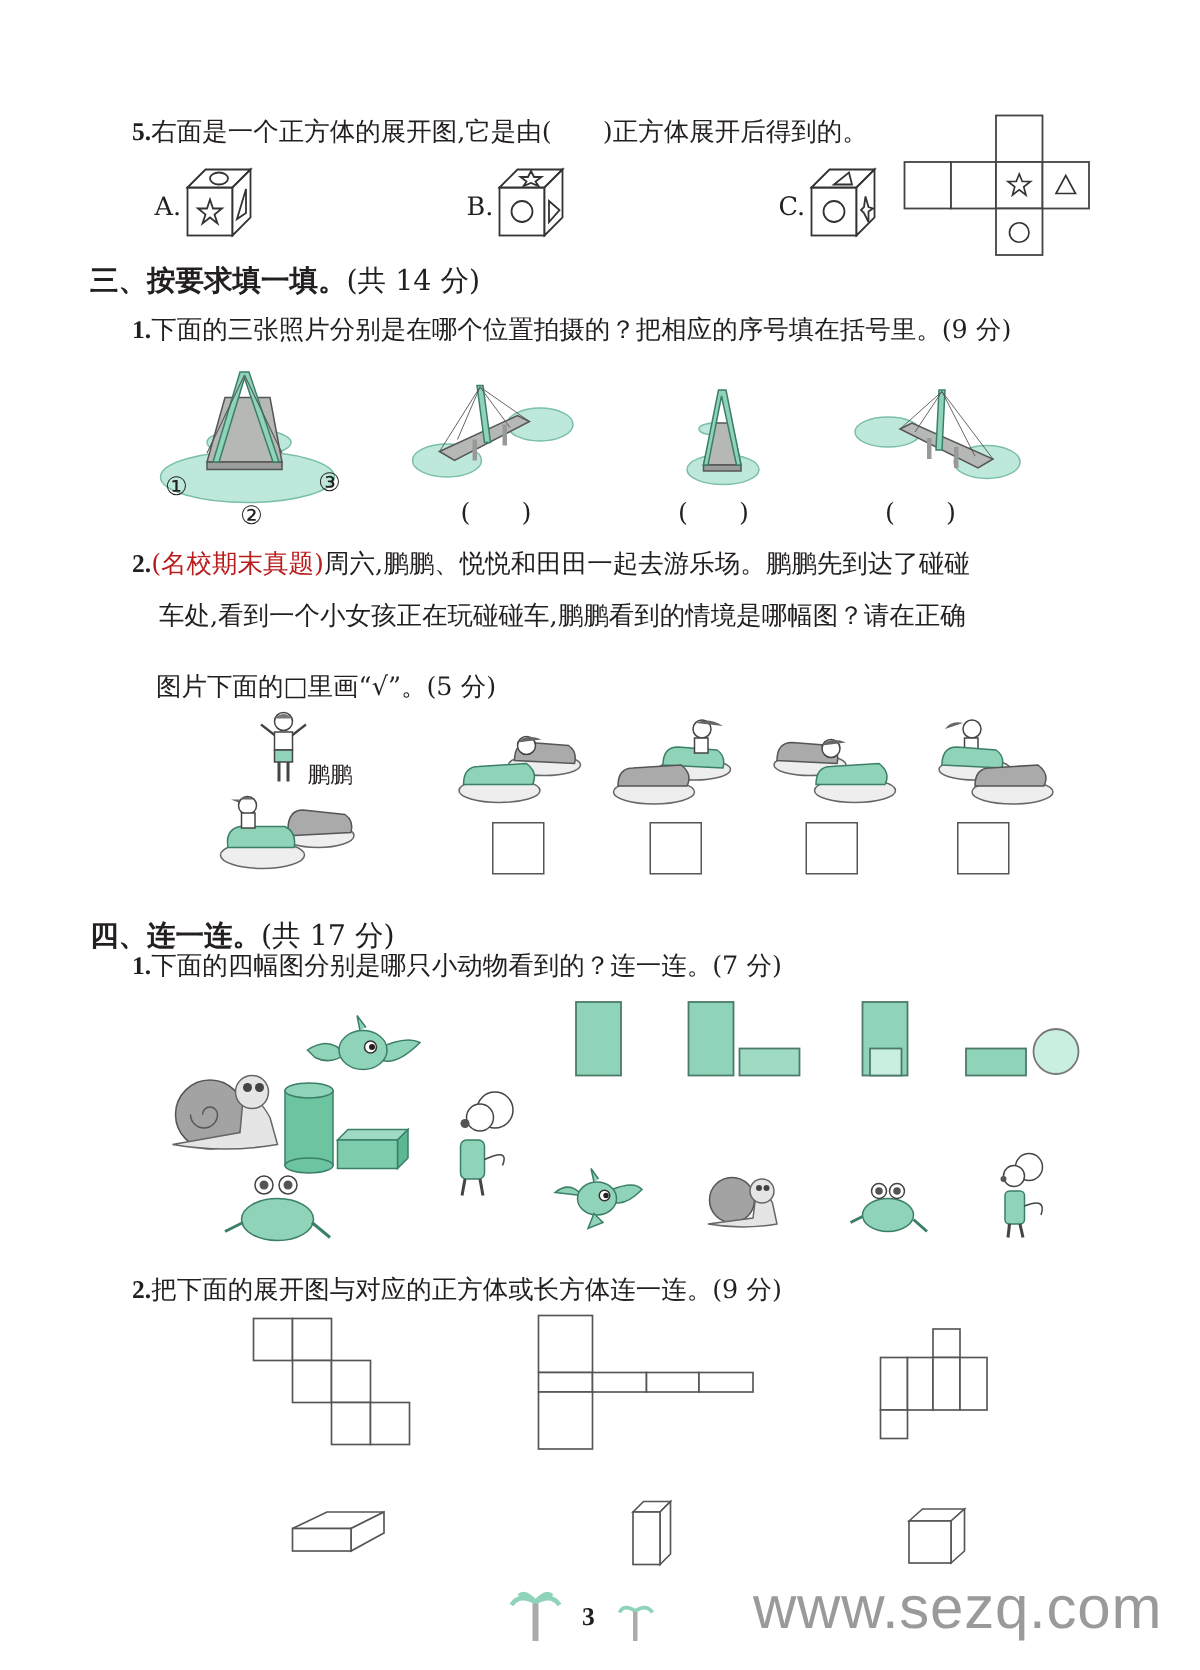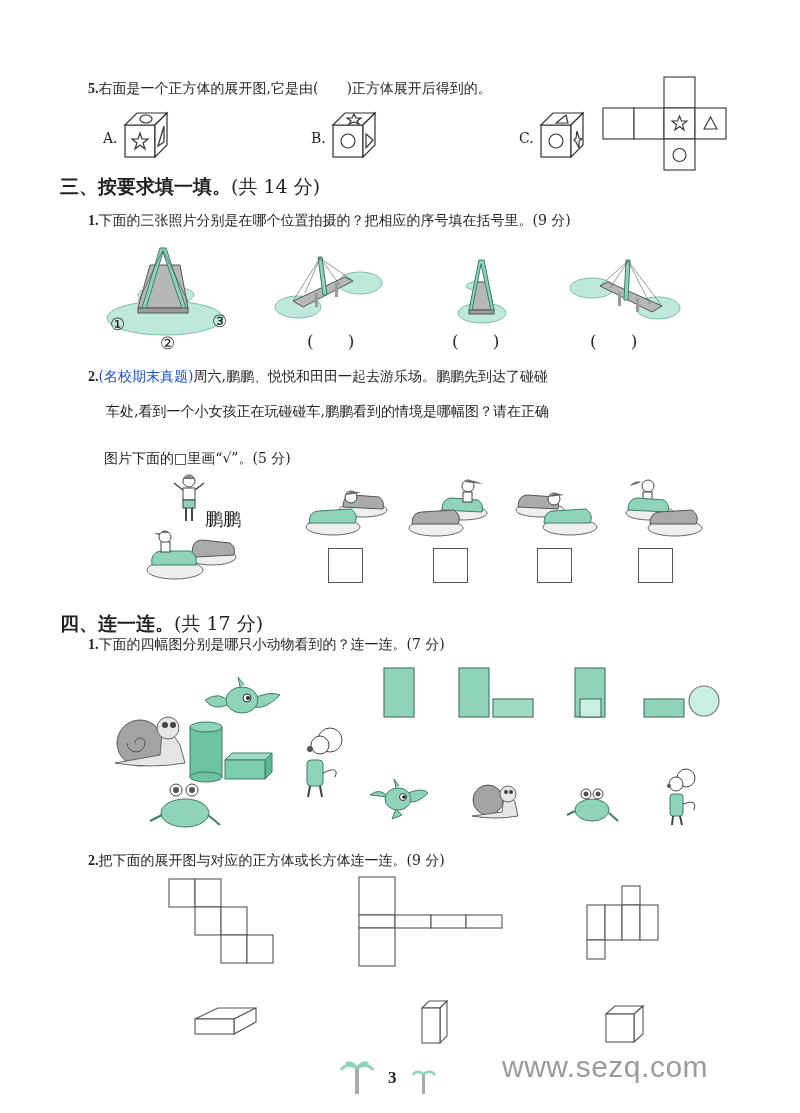--- a/index.html
+++ b/index.html
@@ -1,26 +1,26 @@
 <!DOCTYPE html>
 <html><head>
 <meta charset="utf-8">
 <style>
   html,body{margin:0;padding:0;background:#fff;}
   body{width:800px;height:1113px;position:relative;overflow:hidden;font-family:"DejaVu Serif","Liberation Serif",serif;color:#231f20;}
   .abs{position:absolute;}
-  .q{font-size:14px;line-height:22px;white-space:nowrap;}
+  .q{font-size:17px;line-height:22px;white-space:nowrap;}
   .num{font-weight:bold;font-family:"Liberation Serif",serif;}
   .sec{font-size:19px;font-weight:bold;font-family:"DejaVu Sans","Liberation Sans",sans-serif;}
   .sec .pts{font-weight:normal;font-family:"DejaVu Serif",serif;}
-  .tag{color:#1d4ed8;}
+  .tag{color:#b91c1c;}
   svg{position:absolute;overflow:visible;}
   .paren{font-size:17px;}
   .cb{position:absolute;width:33px;height:33px;border:1.5px solid #555;background:#fff;}
-  .watermark{font-family:"Liberation Sans",sans-serif;font-size:30px;color:#9a9a9a;letter-spacing:0.5px;}
+  .watermark{font-family:"Liberation Sans",sans-serif;font-size:40px;color:#9a9a9a;letter-spacing:0.5px;}
   .pageno{font-family:"Liberation Serif",serif;font-weight:bold;font-size:17px;}
 </style>
 </head>
 <body>
 
 
 
 
 <div class="abs q" style="left:88px;top:77px;">
   <span class="num">5.</span><span>右面是一个正方体的展开图,它是由(　　)正方体展开后得到的。</span>
@@ -157,21 +157,21 @@
 <svg style="left:172px;top:473px;" width="34" height="52" viewBox="0 0 34 52">
   <circle cx="17" cy="8" r="6" fill="#fff" stroke="#444"></circle>
   <path d="M11,6 Q17,0 23,6" fill="#777"></path>
   <line x1="2" y1="10" x2="11" y2="17" stroke="#444" stroke-width="1.5"></line>
   <line x1="32" y1="10" x2="23" y2="17" stroke="#444" stroke-width="1.5"></line>
   <rect x="11" y="15" width="12" height="12" fill="#fff" stroke="#444"></rect>
   <rect x="11" y="27" width="12" height="8" fill="#8fd3b8" stroke="#444"></rect>
   <line x1="14" y1="35" x2="14" y2="48" stroke="#444" stroke-width="2"></line>
   <line x1="20" y1="35" x2="20" y2="48" stroke="#444" stroke-width="2"></line>
 </svg>
-<div class="abs" style="left:205px;top:507px;font-size:18px;">鹏鹏</div>
+<div class="abs" style="left:205px;top:507px;font-size:15px;">鹏鹏</div>
 
 <svg style="left:140px;top:525px;" width="100" height="55" viewBox="0 0 100 55">
   <ellipse cx="72" cy="32" rx="24" ry="8" fill="#eee" stroke="#666"></ellipse>
   <path d="M52,28 Q52,15 62,15 L90,18 Q96,22 94,30 L56,32 Z" fill="#aaa" stroke="#555"></path>
   <ellipse cx="35" cy="45" rx="28" ry="9" fill="#eee" stroke="#666"></ellipse>
   <path d="M12,40 Q10,28 20,26 L50,26 Q58,30 56,40 Z" fill="#8fd3b8" stroke="#3b7f68"></path>
   <circle cx="25" cy="12" r="6" fill="#fff" stroke="#444"></circle>
   <path d="M19,10 Q22,4 30,8 L14,8" fill="#666"></path>
   <rect x="21" y="17" width="9" height="10" fill="#fff" stroke="#444"></rect>
 </svg>

